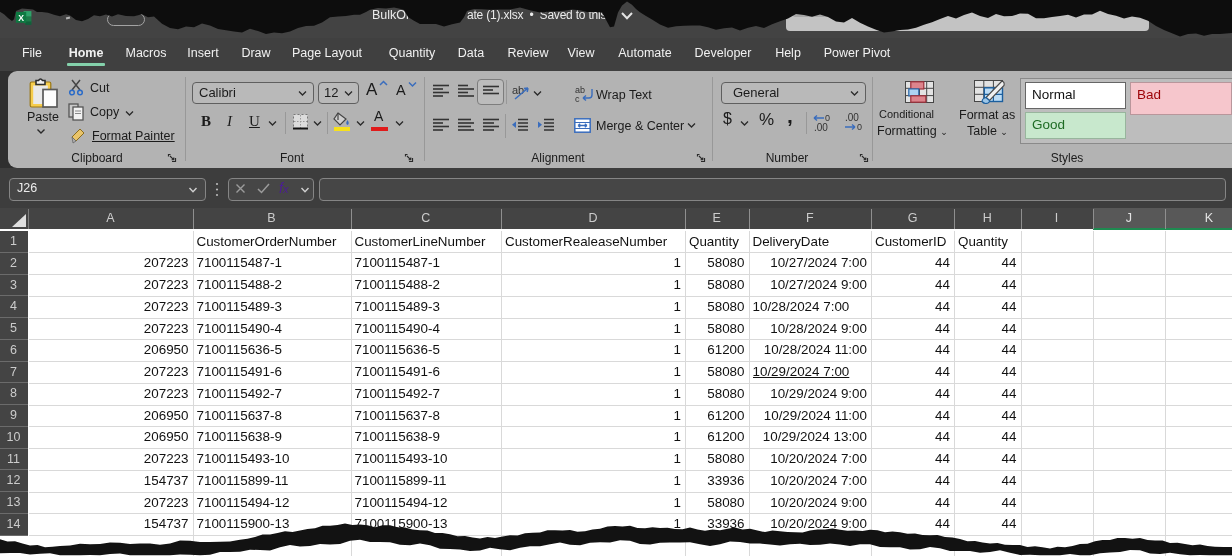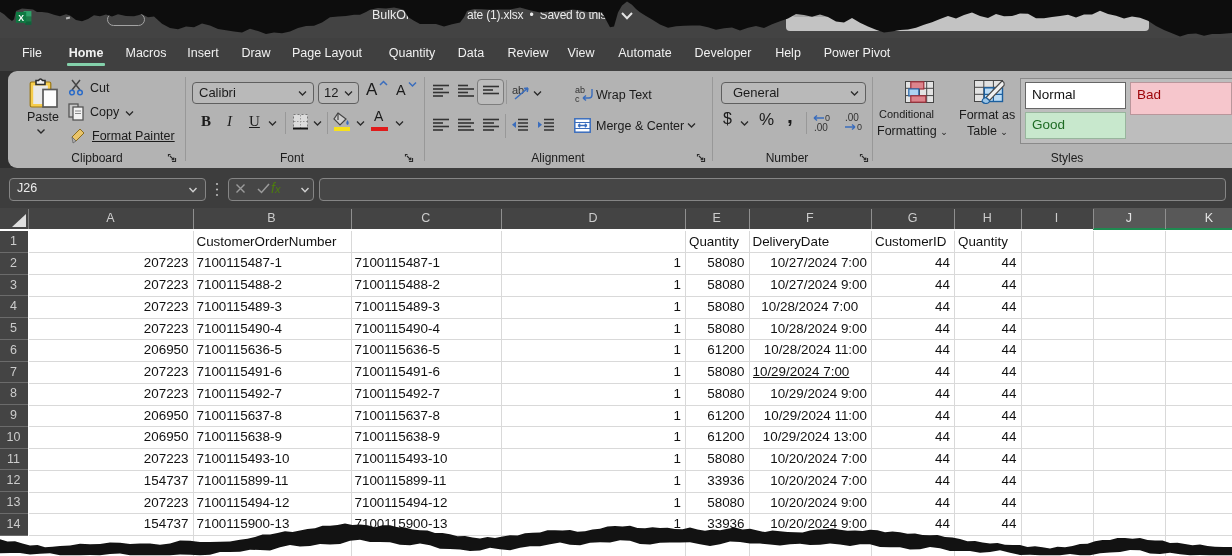--- a/index.html
+++ b/index.html
@@ -285,21 +285,21 @@
       <circle cx="2" cy="7.5" r="1.1" fill="#b9b9b9"></circle>
       <circle cx="2" cy="13" r="1.1" fill="#b9b9b9"></circle>
     </svg>
 <div class="abs" style="left:228px;top:177.5px;width:86px;height:23px;background:#464646;border:1px solid #858585;border-radius:4px;"></div>
 <svg class="abs" style="left:234px;top:182px;" width="13" height="13" viewBox="0 0 13 13">
       <path d="M2.5 2.5 L10.5 10.5 M10.5 2.5 L2.5 10.5" stroke="#9b9b9b" stroke-width="1.4"></path>
     </svg>
 <svg class="abs" style="left:256px;top:182px;" width="15" height="13" viewBox="0 0 15 13">
       <path d="M2 7 L5.5 10.5 L13 2" stroke="#9b9b9b" stroke-width="1.5" fill="none"></path>
     </svg>
-<div class="abs" style="left:271px;top:180px;color:#4d7c0f;font-size:14px;font-style:italic;font-family:Liberation Sans, sans-serif;">f<span style="font-size:11px;">x</span></div>
+<div class="abs" style="left:279px;top:180px;color:#4c1d95;font-size:14px;font-style:italic;font-family:Liberation Sans, sans-serif;">f<span style="font-size:11px;">x</span></div>
 <svg class="abs" style="left:300px;top:186px;" width="10" height="8" viewBox="0 0 10 8">
       <path d="M1.5 2 L5 5.8 L8.5 2" stroke="#cfcfcf" stroke-width="1.4" fill="none"></path>
     </svg>
 <div class="abs" style="left:319px;top:177.5px;width:907px;height:23px;background:#464646;border:1px solid #858585;border-radius:4px;"></div>
 <div class="abs" style="left:0;top:208px;width:1232px;height:20.5px;background:#444444;"></div>
 <div class="abs" style="left:1093px;top:208px;width:139px;height:20.5px;background:#585858;"></div>
 <div class="abs" style="left:1093px;top:227.5px;width:139px;height:2.5px;background:#1e8a50;"></div>
 <svg class="abs" style="left:12px;top:214px;" width="14" height="13" viewBox="0 0 14 13">
       <path d="M14 0 L14 13 L0 13 Z" fill="#dedede"></path>
     </svg>
@@ -372,20 +372,22 @@
 <div class="ghl" style="top:361px;"></div>
 <div class="ghl" style="top:382.75px;"></div>
 <div class="ghl" style="top:404.5px;"></div>
 <div class="ghl" style="top:426.25px;"></div>
 <div class="ghl" style="top:448px;"></div>
 <div class="ghl" style="top:469.75px;"></div>
 <div class="ghl" style="top:491.5px;"></div>
 <div class="ghl" style="top:513.25px;"></div>
 <div class="ghl" style="top:535px;"></div>
 <div class="cell" style="left:196.5px;top:230.5px;width:150px;height:21.75px;">CustomerOrderNumber</div>
+<div class="cell" style="left:354.5px;top:230.5px;width:142.5px;height:21.75px;">CustomerLineNumber</div>
+<div class="cell" style="left:505px;top:230.5px;width:176px;height:21.75px;">CustomerRealeaseNumber</div>
 <div class="cell" style="left:689px;top:230.5px;width:55.5px;height:21.75px;">Quantity</div>
 <div class="cell" style="left:752.5px;top:230.5px;width:114.5px;height:21.75px;">DeliveryDate</div>
 <div class="cell" style="left:875px;top:230.5px;width:75px;height:21.75px;">CustomerID</div>
 <div class="cell" style="left:958px;top:230.5px;width:58.5px;height:21.75px;">Quantity</div>
 <div class="cell" style="left:32.5px;top:252.25px;width:156px;height:21.75px;text-align:right;">207223</div>
 <div class="cell" style="left:196.5px;top:252.25px;width:150px;height:21.75px;">7100115487-1</div>
 <div class="cell" style="left:354.5px;top:252.25px;width:142.5px;height:21.75px;">7100115487-1</div>
 <div class="cell" style="left:505px;top:252.25px;width:176px;height:21.75px;text-align:right;">1</div>
 <div class="cell" style="left:689px;top:252.25px;width:55.5px;height:21.75px;text-align:right;">58080</div>
 <div class="cell" style="left:752.5px;top:252.25px;width:114.5px;height:21.75px;text-align:right;">10/27/2024 7:00</div>
@@ -397,21 +399,21 @@
 <div class="cell" style="left:505px;top:274px;width:176px;height:21.75px;text-align:right;">1</div>
 <div class="cell" style="left:689px;top:274px;width:55.5px;height:21.75px;text-align:right;">58080</div>
 <div class="cell" style="left:752.5px;top:274px;width:114.5px;height:21.75px;text-align:right;">10/27/2024 9:00</div>
 <div class="cell" style="left:875px;top:274px;width:75px;height:21.75px;text-align:right;">44</div>
 <div class="cell" style="left:958px;top:274px;width:58.5px;height:21.75px;text-align:right;">44</div>
 <div class="cell" style="left:32.5px;top:295.75px;width:156px;height:21.75px;text-align:right;">207223</div>
 <div class="cell" style="left:196.5px;top:295.75px;width:150px;height:21.75px;">7100115489-3</div>
 <div class="cell" style="left:354.5px;top:295.75px;width:142.5px;height:21.75px;">7100115489-3</div>
 <div class="cell" style="left:505px;top:295.75px;width:176px;height:21.75px;text-align:right;">1</div>
 <div class="cell" style="left:689px;top:295.75px;width:55.5px;height:21.75px;text-align:right;">58080</div>
-<div class="cell" style="left:752.5px;top:295.75px;width:114.5px;height:21.75px;text-align:center;">10/28/2024 7:00</div>
+<div class="cell" style="left:752.5px;top:295.75px;width:114.5px;height:21.75px;text-align:left;">10/28/2024 7:00</div>
 <div class="cell" style="left:875px;top:295.75px;width:75px;height:21.75px;text-align:right;">44</div>
 <div class="cell" style="left:958px;top:295.75px;width:58.5px;height:21.75px;text-align:right;">44</div>
 <div class="cell" style="left:32.5px;top:317.5px;width:156px;height:21.75px;text-align:right;">207223</div>
 <div class="cell" style="left:196.5px;top:317.5px;width:150px;height:21.75px;">7100115490-4</div>
 <div class="cell" style="left:354.5px;top:317.5px;width:142.5px;height:21.75px;">7100115490-4</div>
 <div class="cell" style="left:505px;top:317.5px;width:176px;height:21.75px;text-align:right;">1</div>
 <div class="cell" style="left:689px;top:317.5px;width:55.5px;height:21.75px;text-align:right;">58080</div>
 <div class="cell" style="left:752.5px;top:317.5px;width:114.5px;height:21.75px;text-align:right;">10/28/2024 9:00</div>
 <div class="cell" style="left:875px;top:317.5px;width:75px;height:21.75px;text-align:right;">44</div>
 <div class="cell" style="left:958px;top:317.5px;width:58.5px;height:21.75px;text-align:right;">44</div>

